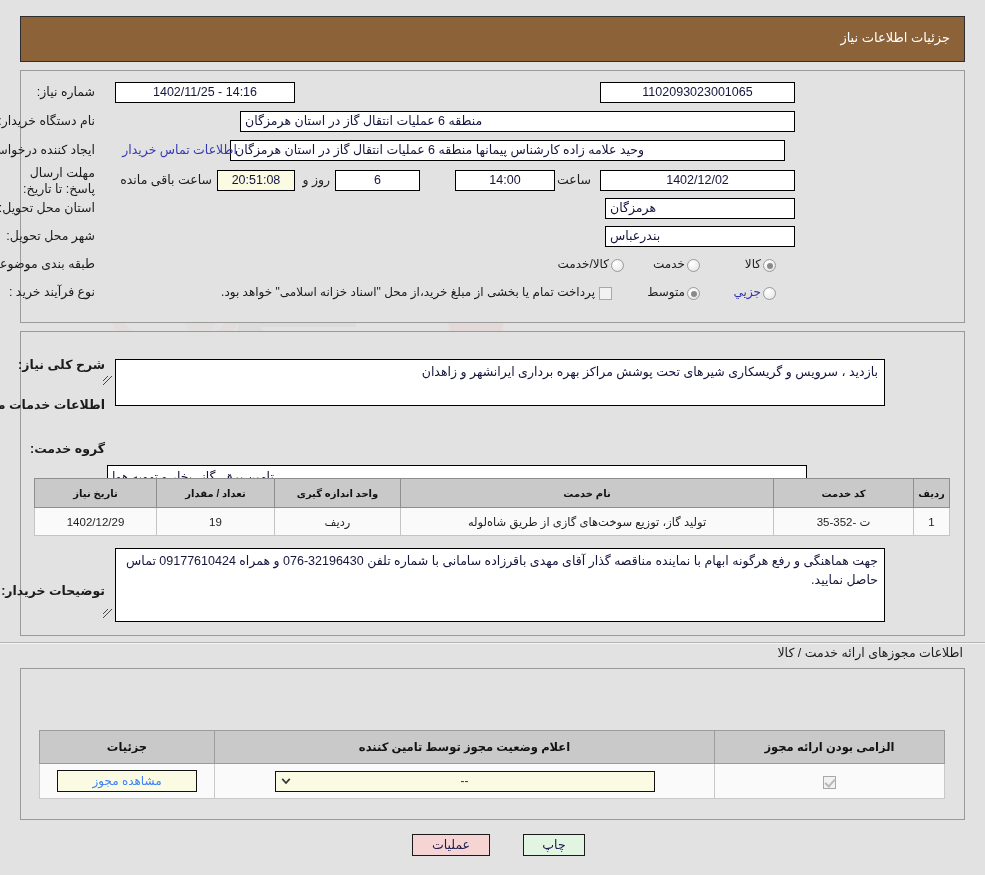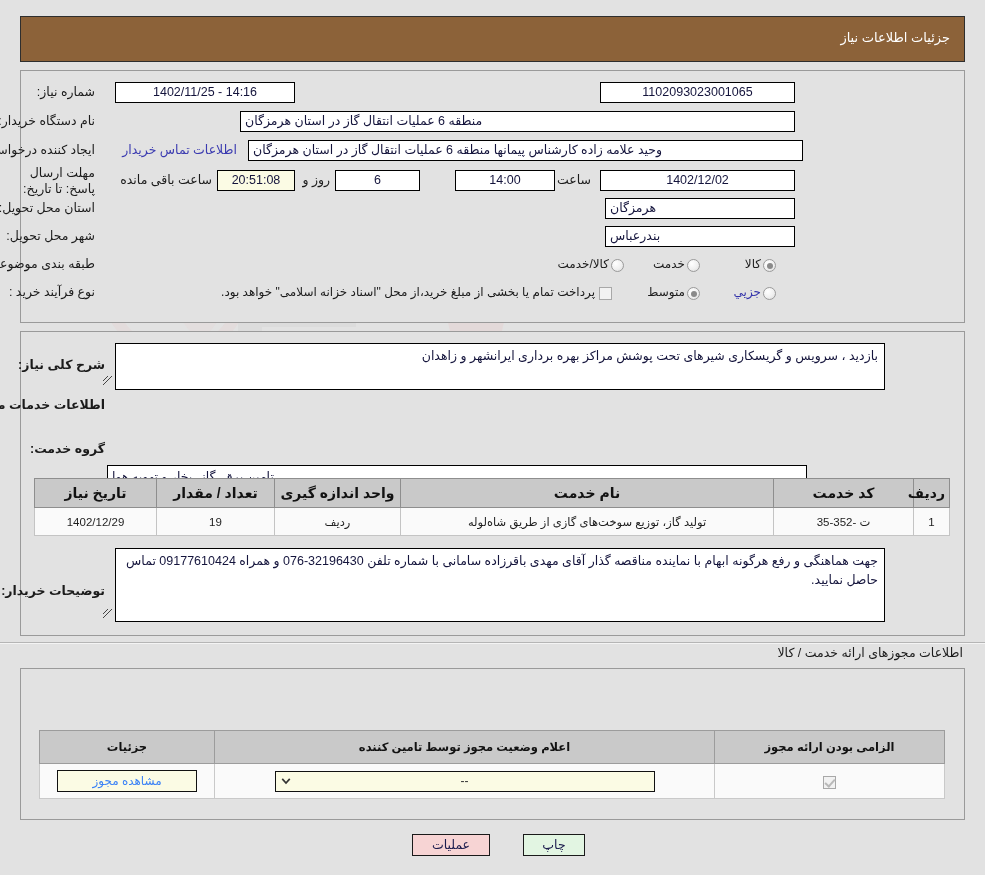--- a/index.html
+++ b/index.html
@@ -148,21 +148,21 @@
     table-layout: fixed;
   }
   table.grid th {
     background: #c9c9c9;
     border: 1px solid #8e8e8e;
     color: #121212;
     font-weight: bold;
     height: 28px;
     padding: 0 4px;
     text-align: center;
-    font-size: 14px;
+    font-size: 10px;
   }
   table.grid td {
     background: #fafafa;
     border: 1px solid #c4c4c4;
     color: #1e1e1e;
     height: 27px;
     padding: 0 6px;
     text-align: center;
     font-size: 11.5px;
   }
@@ -285,21 +285,21 @@
   <div class="lbl" style="right:890px; top:84px;">شماره نیاز:</div>
   <div class="fld center" style="right:190px; top:82px; width:195px;">1102093023001065</div>
 
   <div class="lbl" style="right:697px; top:84px;">تاریخ و ساعت اعلان عمومی:</div>
   <div class="fld center" style="right:690px; top:82px; width:180px;">14:16 - 1402/11/25</div>
 
   <div class="lbl" style="right:890px; top:113px;">نام دستگاه خریدار:</div>
   <div class="fld right" style="right:190px; top:111px; width:555px;">منطقه 6 عملیات انتقال گاز در استان هرمزگان</div>
 
   <div class="lbl" style="right:890px; top:142px;">ایجاد کننده درخواست:</div>
-  <div class="fld right" style="right:182px; top:140px; width:555px;">وحید علامه زاده کارشناس پیمانها منطقه 6 عملیات انتقال گاز در استان هرمزگان</div>
+  <div class="fld right" style="right:200px; top:140px; width:555px;">وحید علامه زاده کارشناس پیمانها منطقه 6 عملیات انتقال گاز در استان هرمزگان</div>
   <div class="lbl link" style="right:748px; top:142px; cursor:pointer;">اطلاعات تماس خریدار</div>
 
   <div class="lbl" style="right:890px; top:165px; white-space:normal; width:72px; line-height:16px; text-align:right;">
     <span>مهلت ارسال پاسخ: تا تاریخ:</span>
   </div>
   <div class="fld center" style="right:190px; top:170px; width:195px;">1402/12/02</div>
   <div class="lbl" style="right:394px; top:172px;">ساعت</div>
   <div class="fld center" style="right:430px; top:170px; width:100px;">14:00</div>
   <div class="fld center" style="right:565px; top:170px; width:85px;">6</div>
   <div class="lbl" style="right:655px; top:172px;">روز و</div>
@@ -327,21 +327,21 @@
   <div class="lbl sm blue" style="right:224px; top:285px;">جزیي</div>
   <div class="radio on" style="right:285px; top:287px;"></div>
   <div class="lbl sm" style="right:300px; top:285px;">متوسط</div>
 
   <div class="chk" style="right:373px; top:287px;"></div>
   <div class="lbl sm" style="right:390px; top:285px;">پرداخت تمام یا بخشی از مبلغ خرید،از محل "اسناد خزانه اسلامی" خواهد بود.</div>
 
   <div class="panel" style="left:20px; top:331px; width:945px; height:305px;"></div>
 
   <div class="lbl bold" style="right:880px; top:357px;">شرح کلی نیاز:</div>
-  <div class="ta" style="right:100px; top:343px; width:770px; height:47px;">بازدید ، سرویس و گریسکاری شیرهای تحت پوشش مراکز بهره برداری ایرانشهر و زاهدان</div>
+  <div class="ta" style="right:100px; top:359px; width:770px; height:47px;">بازدید ، سرویس و گریسکاری شیرهای تحت پوشش مراکز بهره برداری ایرانشهر و زاهدان</div>
   <svg class="grip" style="position:absolute; left:102px; top:375px; z-index:6;" width="11" height="11" viewBox="0 0 11 11">
     <path d="M1 10 L10 1 M1 6 L6 1" stroke="#444" stroke-width="1" fill="none"></path>
   </svg>
 
   <div class="lbl bold" style="right:880px; top:397px;">اطلاعات خدمات مورد نیاز</div>
 
   <div class="lbl bold" style="right:880px; top:441px;">گروه خدمت:</div>
   <div class="fld right" style="right:178px; top:438px; width:700px; height:24px; line-height:22px;margin-top:27px;">تامین برق، گاز، بخار و تهویه هوا</div>
 
   <table class="grid" style="right:35px; top:478px; width:915px;">

